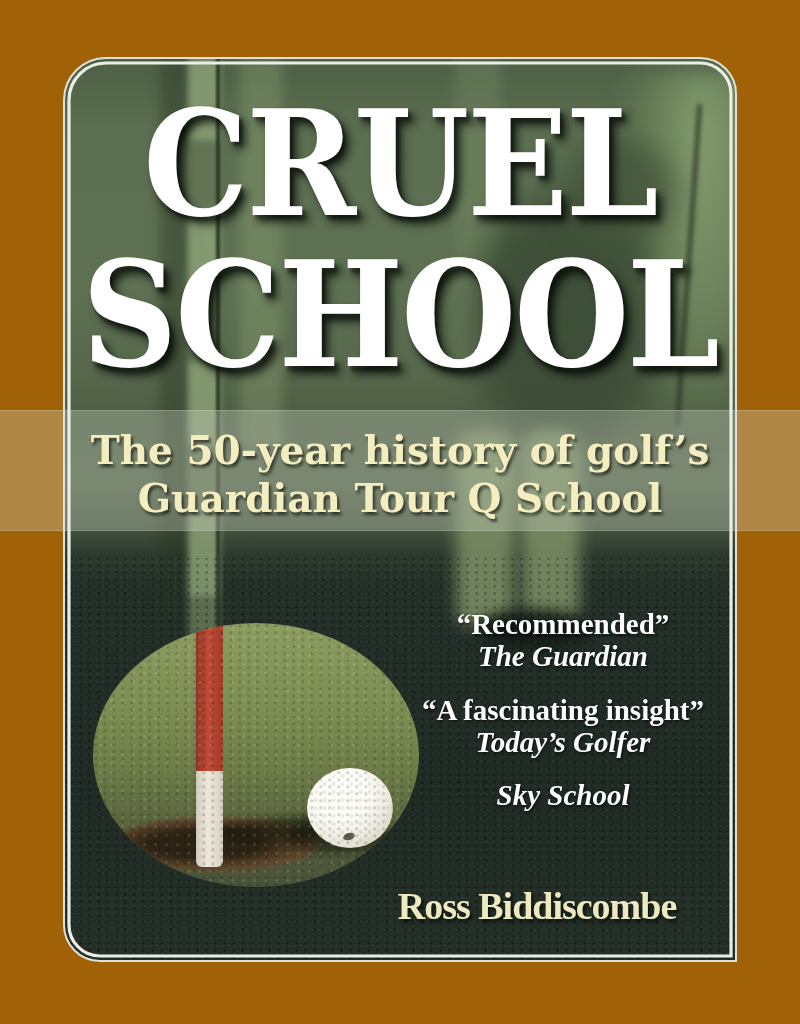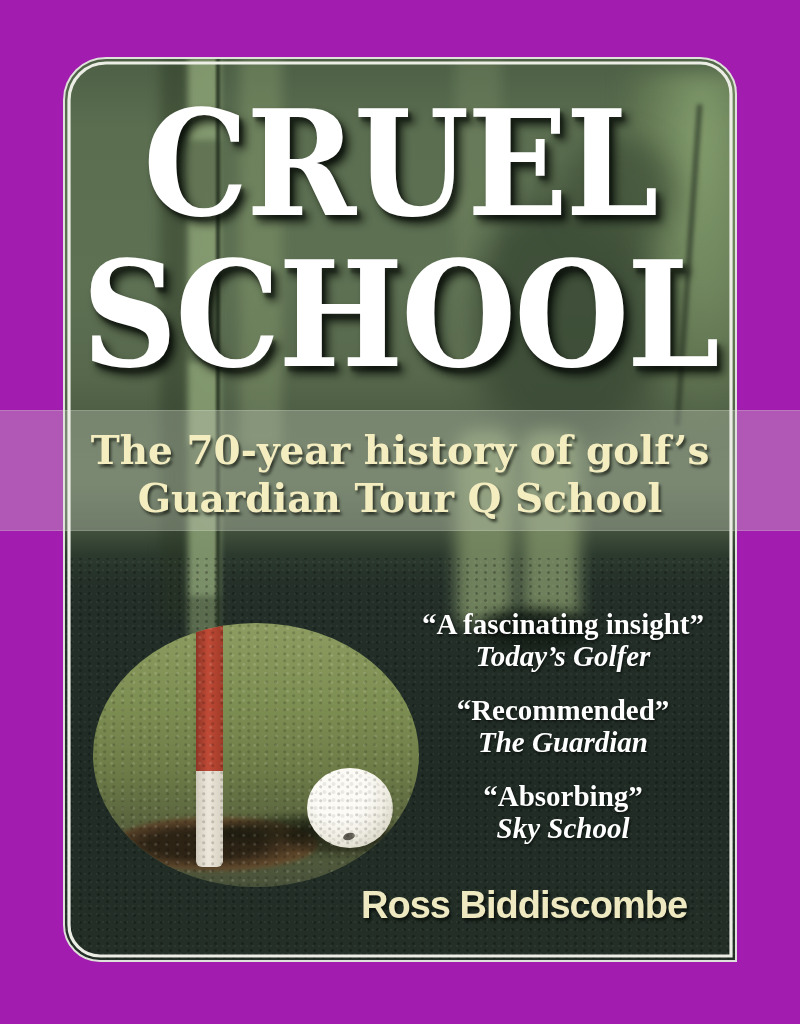--- a/index.html
+++ b/index.html
@@ -1,21 +1,21 @@
 <!DOCTYPE html>
 <html><head>
 <meta charset="utf-8">
 <style>
   html,body{margin:0;padding:0;}
   body{
     width:800px;height:1024px;overflow:hidden;
     background:#142a1e;
     font-family:"DejaVu Serif",serif;
   }
-  .stage{position:relative;width:800px;height:1024px;background:#a21caf;}
+  .stage{position:relative;width:800px;height:1024px;background:#a16207;}
 
   
   .photo{
     position:absolute;left:64px;top:58px;width:672px;height:903px;z-index:1;
     clip-path: path('M 0,42 A 42 42 0 0 1 42,0 L 636,0 A 36 36 0 0 1 672,36 L 672,903 L 36,903 A 36 36 0 0 1 0,867 Z');
   }
   .pbase{position:absolute;inset:0;background:linear-gradient(180deg,
     #4d6046 0%, #5b6e50 8%, #5e7153 25%, #57684c 35%, #4e5f46 39%,
     #52634a 47%, #44533e 52%, #2c3a2e 55%, #232f28 58.5%, #1f2b24 80%, #232f27 100%);}
   .streak{position:absolute;top:0;filter:blur(6px);}
@@ -93,21 +93,21 @@
     font-size:39px;line-height:48px;color:#f3edc0;
     text-shadow:2px 3px 3px rgba(10,14,8,.65);}
   .quotes{position:absolute;left:402px;top:608px;width:322px;z-index:10;
     text-align:center;font-family:"Liberation Serif",serif;color:#ffffff;}
   .quote-block{margin:0 0 22px 0;}
   .quote-text{font-size:29px;font-weight:bold;line-height:33px;
     text-shadow:1px 2px 3px rgba(0,0,0,.6);}
   .quote-source{font-size:29px;font-weight:bold;font-style:italic;line-height:31px;
     text-shadow:1px 2px 3px rgba(0,0,0,.6);}
   .author{position:absolute;left:361px;top:884px;width:352px;z-index:10;
-    text-align:left;font-family:Liberation Sans, sans-serif;font-weight:bold;
+    text-align:center;font-family:Liberation Serif, serif;font-weight:bold;
     font-size:38px;letter-spacing:-1px;color:#efe9c2;
     text-shadow:2px 3px 3px rgba(5,8,5,.7);}
 
   
   .frame{position:absolute;left:0;top:0;width:800px;height:1024px;z-index:40;pointer-events:none;}
 </style>
 </head>
 <body>
 
 <div class="stage">
@@ -140,35 +140,34 @@
   </div>
 
   <div class="band"></div>
 
   <h1 class="title">
     <span>CRUEL</span>
     <span>SCHOOL</span>
   </h1>
 
   <div class="subtitle">
-    <div>The 70-year history of golf’s</div>
+    <div>The 50-year history of golf’s</div>
     <div>Guardian Tour Q School</div>
   </div>
 
   <div class="quotes">
     <div class="quote-block">
+      <div class="quote-text">“Recommended”</div>
+      <div class="quote-source">The Guardian</div>
+    </div>
+    <div class="quote-block">
       <div class="quote-text">“A fascinating insight”</div>
       <div class="quote-source">Today’s Golfer</div>
     </div>
     <div class="quote-block">
-      <div class="quote-text">“Recommended”</div>
-      <div class="quote-source">The Guardian</div>
-    </div>
-    <div class="quote-block">
-      <div class="quote-text">“Absorbing”</div>
       <div class="quote-source">Sky School</div>
     </div>
   </div>
 
   <div class="author">Ross Biddiscombe</div>
 
   <svg class="frame" viewBox="0 0 800 1024" xmlns="http://www.w3.org/2000/svg">
     <path d="M 64,100 A 42 42 0 0 1 106,58 L 700,58 A 36 36 0 0 1 736,94 L 736,961 L 100,961 A 36 36 0 0 1 64,925 Z" fill="none" stroke="#dfe2da" stroke-width="2"></path>
     <path d="M 69,100 A 37 37 0 0 1 106,63 L 700,63 A 31 31 0 0 1 731,94 L 731,956 L 100,956 A 31 31 0 0 1 69,925 Z" fill="none" stroke="#eceee6" stroke-width="3.2"></path>
   </svg>

